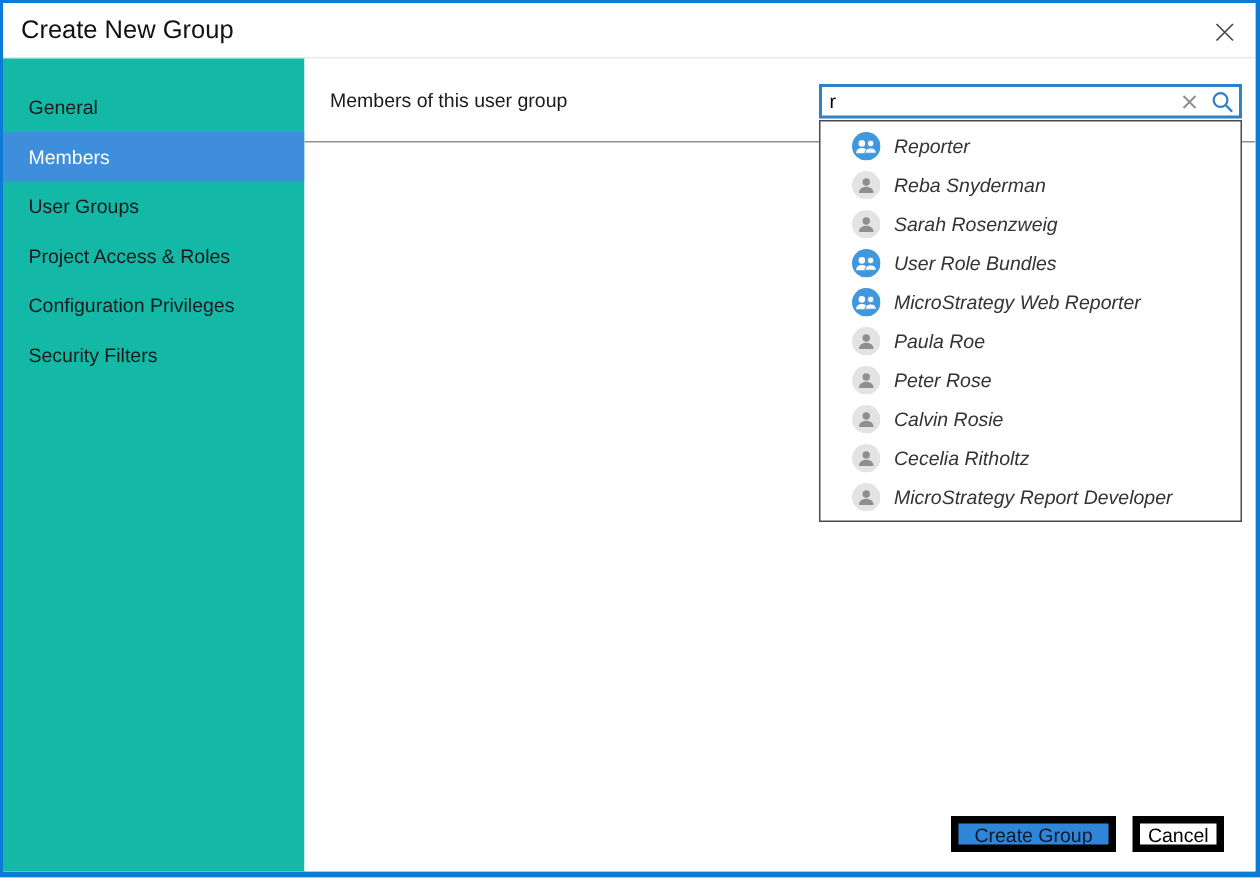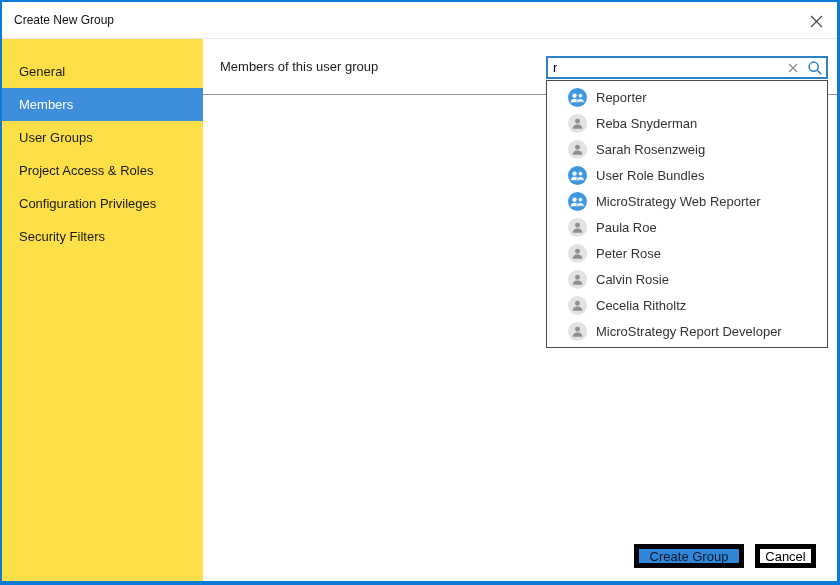--- a/index.html
+++ b/index.html
@@ -2,36 +2,36 @@
 <html><head>
 <meta charset="utf-8">
 <style>
   html,body{margin:0;padding:0;background:#cfcfcf;font-family:"Liberation Sans",sans-serif;}
   .window{
     position:relative;width:840px;height:585px;box-sizing:border-box;background:#fff;
     border:2px solid #0b7bd7;border-right-width:3px;border-bottom-width:4px;overflow:hidden;
   }
   
   .titlebar{position:absolute;left:0;top:0;right:0;height:36px;background:#fff;border-bottom:1px solid #e6e6e6;display:flex;align-items:center;}
-  .titlebar .title{margin-left:12px;font-size:12px;color:#111;}
+  .titlebar .title{margin-left:12px;font-size:17px;color:#111;}
   .close-btn{position:absolute;right:10px;top:8px;width:22px;height:22px;display:flex;align-items:center;justify-content:center;cursor:pointer;}
   
-  .sidebar{position:absolute;left:0;top:37px;bottom:0;width:201px;background:#fde047;padding-top:16px;box-sizing:border-box;}
+  .sidebar{position:absolute;left:0;top:37px;bottom:0;width:201px;background:#14b8a6;padding-top:16px;box-sizing:border-box;}
   .side-item{height:33px;line-height:33px;padding-left:17px;font-size:13px;color:#1a1a1a;cursor:pointer;white-space:nowrap;}
   .side-item.selected{background:#3e8edb;color:#fff;}
   
   .content{position:absolute;left:201px;top:37px;right:0;bottom:0;background:#fff;}
   .members-label{position:absolute;left:17px;top:15px;height:26px;line-height:26px;font-size:13px;color:#1a1a1a;}
   .separator{position:absolute;left:0;right:0;top:55px;height:1px;background:#909090;}
   .searchbox{position:absolute;left:343px;top:17px;width:282px;height:23px;box-sizing:border-box;border:2px solid #2e80c9;background:#fff;display:flex;align-items:center;}
   .searchbox input{flex:1;border:none;outline:none;font-family:"Liberation Sans",sans-serif;font-size:13px;color:#000;padding:0 0 0 5px;min-width:0;background:transparent;}
   .searchbox .icon-btn{width:22px;height:19px;display:flex;align-items:center;justify-content:center;cursor:pointer;flex:0 0 auto;}
   
   .dropdown{position:absolute;left:343px;top:41px;width:282px;box-sizing:border-box;background:#fff;border:1px solid #4a4a4a;padding:3px 0;z-index:5;}
-  .dd-item{height:26px;display:flex;align-items:center;padding-left:21px;cursor:pointer;}
+  .dd-item{height:26px;display:flex;align-items:center;padding-left:21px;cursor:pointer;font-style:italic;}
   .dd-item .avatar{width:19px;height:19px;flex:0 0 auto;margin-right:9px;}
   .dd-item .lbl{font-size:13px;color:#333;white-space:nowrap;}
   
   .btn{position:absolute;box-sizing:border-box;font-size:13px;display:flex;align-items:center;justify-content:center;cursor:pointer;font-family:"Liberation Sans",sans-serif;}
   .btn-primary{left:431px;top:505px;width:110px;height:24px;background:#2f86d8;color:#0f172a;border:5px solid #000000;}
   .btn-cancel{left:552px;top:505px;width:61px;height:24px;background:#fff;color:#000;border:5px solid #000000;}
 </style>
 </head>
 <body>
 

